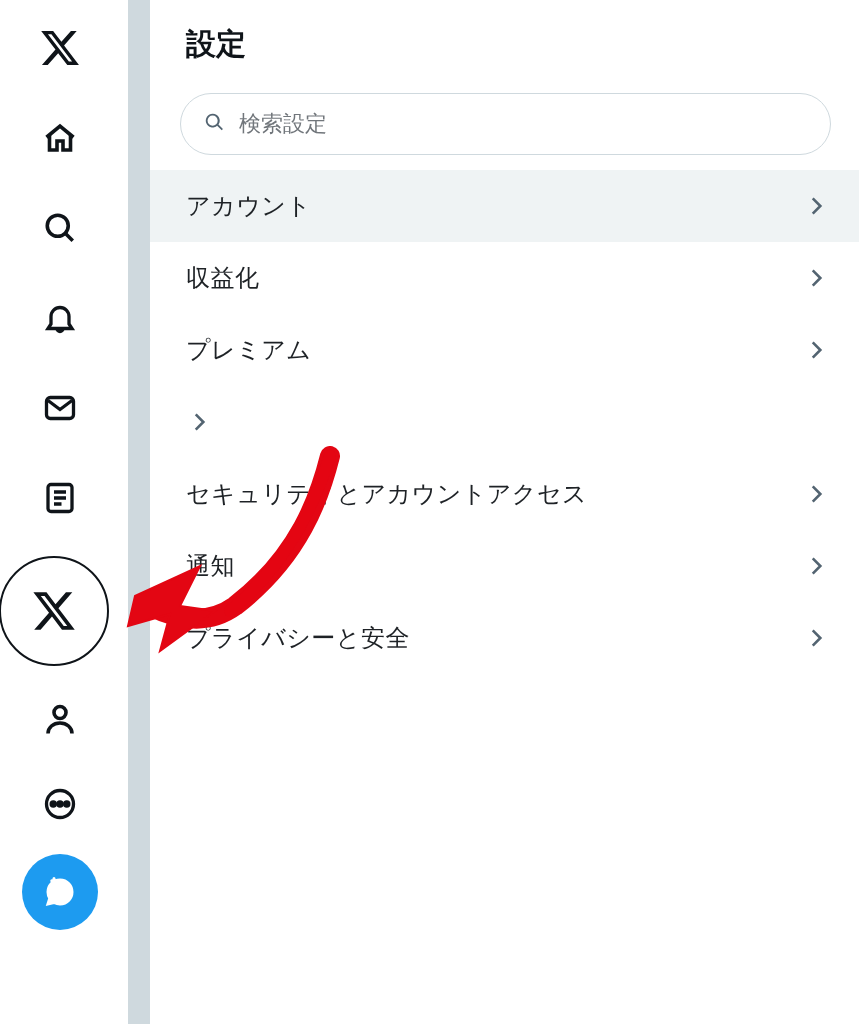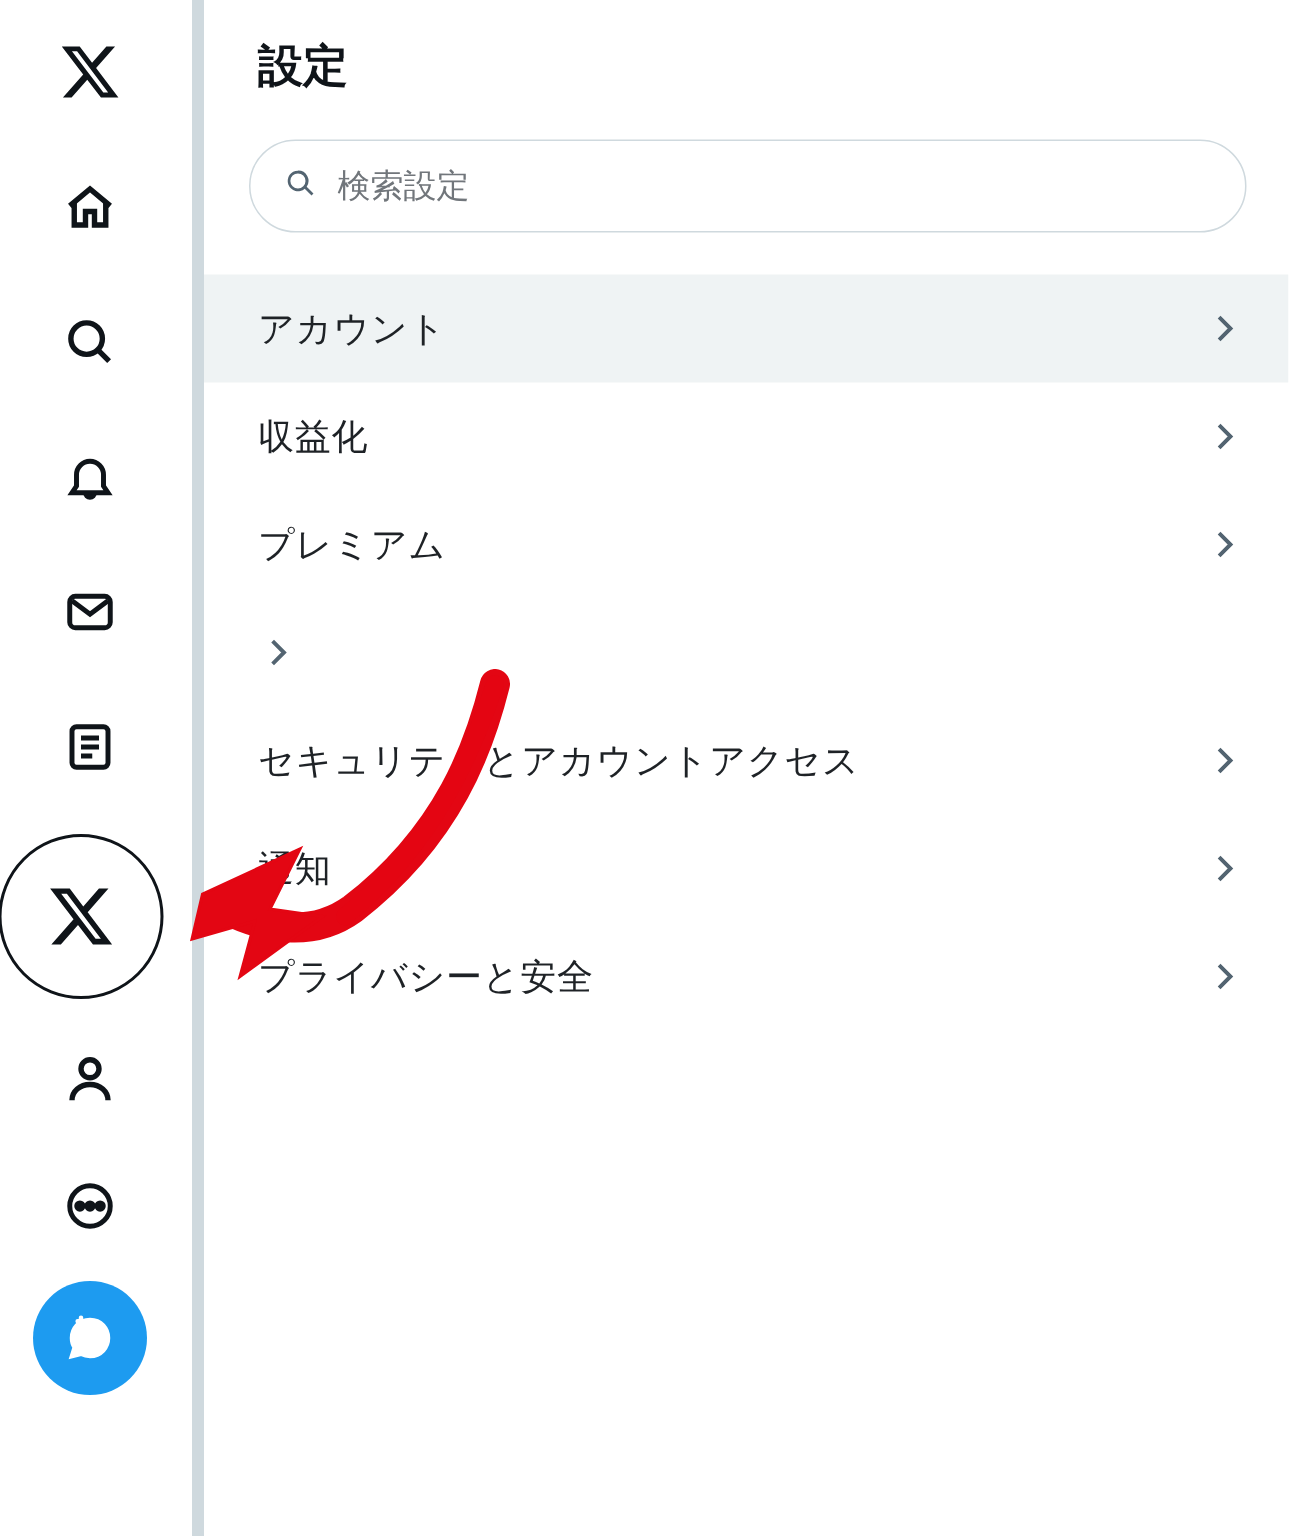--- a/index.html
+++ b/index.html
@@ -68,34 +68,34 @@
     .vdivider {
       position:absolute;
       left:128px; top:0;
       width:22px; height:100%;
       background:#cfd9de;
     }
 
     
     .main {
       position:absolute;
-      left:136px; top:0;
+      left:150px; top:0;
       right:0;
       height:100%;
       background:#fff;
       padding-top:14px;
     }
     .page-title {
       font-size:30px;
       font-weight:800;
       padding:10px 36px 28px;
       color:#0f1419;
     }
     .search-wrap {
-      margin:0 28px 28px 30px;
+      margin:0 28px 15px 30px;
       height:62px;
       border:1px solid #cfd9de;
       border-radius:40px;
       display:flex;
       align-items:center;
       padding:0 22px;
       color:#536471;
     }
     .search-wrap svg { width:22px; height:22px; fill:#536471; margin-right:14px; flex-shrink:0; }
     .search-input {

